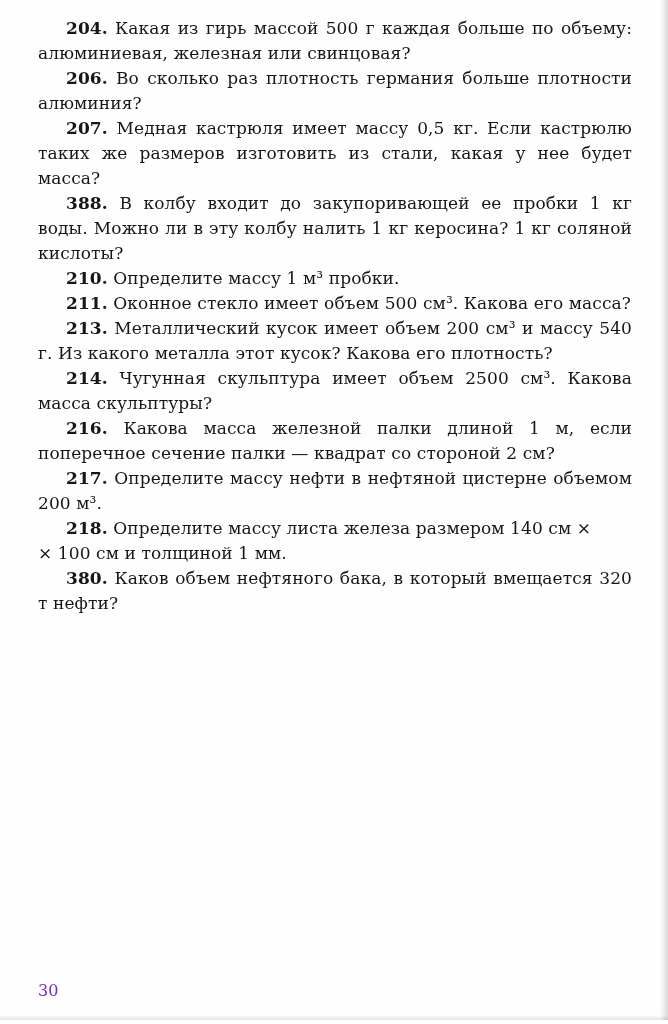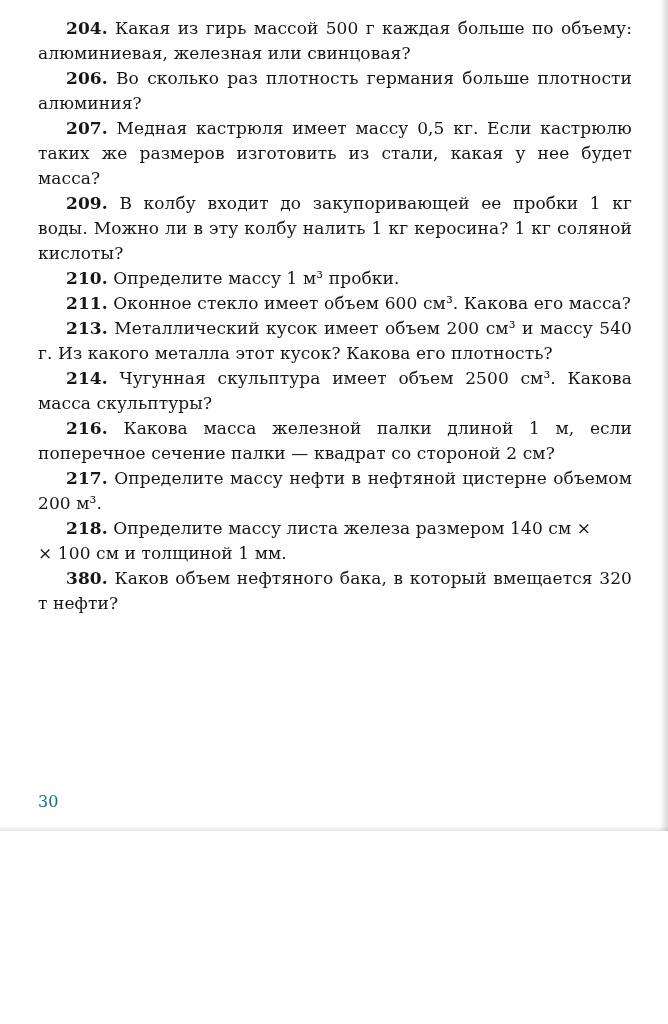--- a/index.html
+++ b/index.html
@@ -3,21 +3,21 @@
 <meta charset="utf-8">
 <style>
   html, body {
     margin: 0;
     padding: 0;
     background: #ffffff;
   }
   .page {
     position: relative;
     width: 668px;
-    height: 831px;
+    height: 1020px;
     box-sizing: border-box;
     background: #fefefe;
     padding: 16px 36px 0 38px;
     font-family: "DejaVu Serif", "Liberation Serif", serif;
     color: #161616;
     overflow: hidden;
   }
   .problems {
     width: 100%;
   }
@@ -34,21 +34,21 @@
     font-weight: bold;
   }
   .problem .txt {
     white-space: pre-wrap;
   }
   .page-number {
     position: absolute;
     left: 38px;
     bottom: 20px;
     font-size: 16px;
-    color: #0f766e;
+    color: #6d28d9;
   }
   .edge-shadow-right {
     position: absolute;
     top: 0;
     right: 0;
     width: 8px;
     height: 100%;
     background: linear-gradient(to right, rgba(0,0,0,0), rgba(0,0,0,0.14));
     pointer-events: none;
   }
@@ -68,25 +68,25 @@
 <div class="page">
   <div class="problems">
   <p class="problem"><span class="num">204.</span> <span class="txt">Какая из гирь массой 500 г каждая больше по объему: алюминиевая, железная или свинцовая?</span></p>
 
 
   <p class="problem"><span class="num">206.</span> <span class="txt">Во сколько раз плотность германия больше плотности алюминия?</span></p>
 
   <p class="problem"><span class="num">207.</span> <span class="txt">Медная кастрюля имеет массу 0,5 кг. Если кастрюлю таких же размеров изготовить из стали, какая у нее будет масса?</span></p>
 
 
-  <p class="problem"><span class="num">209.</span> <span class="txt">В колбу входит до закупоривающей ее пробки 1 кг воды. Можно ли в эту колбу налить 1 кг керосина? 1 кг соляной кислоты?</span></p>
+  <p class="problem"><span class="num">388.</span> <span class="txt">В колбу входит до закупоривающей ее пробки 1 кг воды. Можно ли в эту колбу налить 1 кг керосина? 1 кг соляной кислоты?</span></p>
 
   <p class="problem"><span class="num">210.</span> <span class="txt">Определите массу 1 м³ пробки.</span></p>
 
-  <p class="problem"><span class="num">211.</span> <span class="txt">Оконное стекло имеет объем 600 см³. Какова его масса?</span></p>
+  <p class="problem"><span class="num">211.</span> <span class="txt">Оконное стекло имеет объем 500 см³. Какова его масса?</span></p>
 
 
   <p class="problem"><span class="num">213.</span> <span class="txt">Металлический кусок имеет объем 200 см³ и массу 540 г. Из какого металла этот кусок? Какова его плотность?</span></p>
 
   <p class="problem"><span class="num">214.</span> <span class="txt">Чугунная скульптура имеет объем 2500 см³. Какова масса скульптуры?</span></p>
 
 
   <p class="problem"><span class="num">216.</span> <span class="txt">Какова масса железной палки длиной 1 м, если поперечное сечение палки — квадрат со стороной 2 см?</span></p>
 
   <p class="problem"><span class="num">217.</span> <span class="txt">Определите массу нефти в нефтяной цистерне объемом 200 м³.</span></p>

